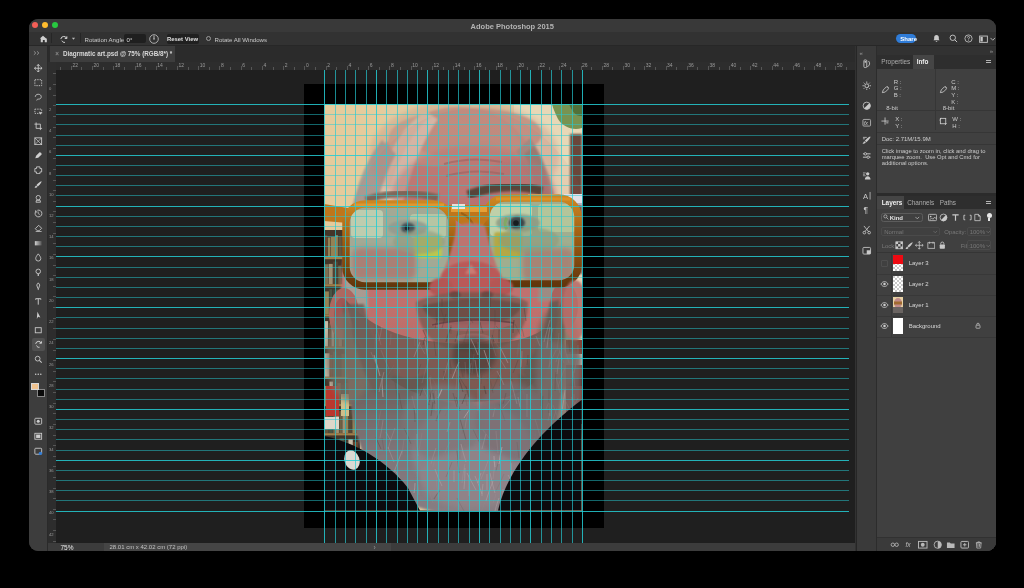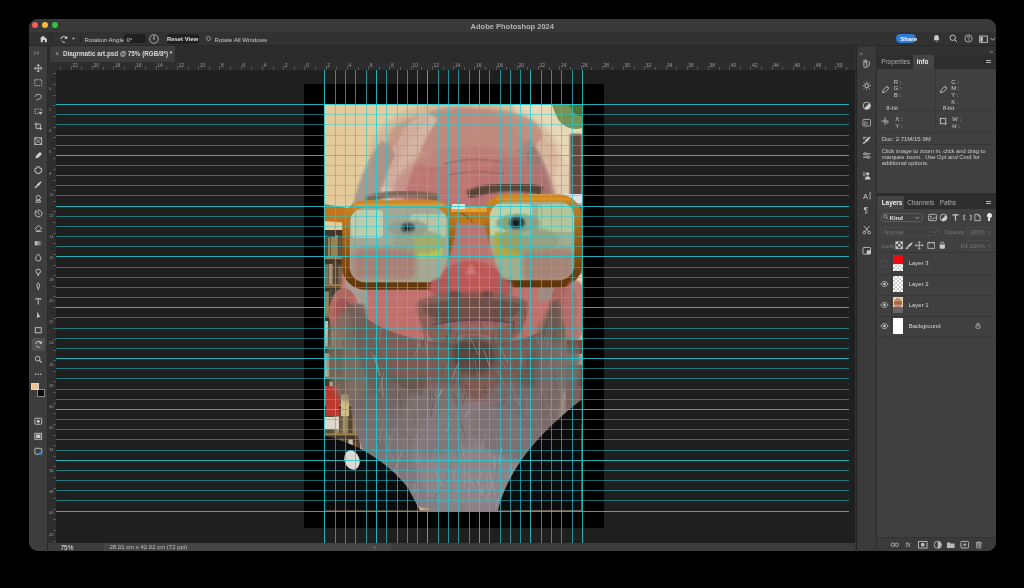--- a/index.html
+++ b/index.html
@@ -26,21 +26,21 @@
 .pbody{position:absolute;left:0;width:100%;background:#404040;}
 .lbl{position:absolute;font-size:6px;color:#ccc;}
 .dim{color:#787878;}
 svg{display:block;}
 </style></head><body>
 <div id="win">
     <div id="titlebar"></div>
     <div class="tl" style="left:3.5px;background:#f35f57;"></div>
     <div class="tl" style="left:13.5px;background:#febc2e;"></div>
     <div class="tl" style="left:23.5px;background:#28c840;"></div>
-    <div id="title">Adobe Photoshop 2024</div>
+    <div id="title">Adobe Photoshop 2015</div>
     <div id="optbar"></div>
     <svg style="position:absolute;left:10.0px;top:16.2px;opacity:1.0;" width="8" height="8" viewBox="0 0 10 10">
       <path d="M5 1L1 4.5h1.2V9h2.6V6.2h2.4V9h2.6V4.5H9z" fill="#cfcfcf"></path>
     </svg>
     <div class="abs" style="left:22.5px;top:14px;width:1px;height:10px;background:#262626;"></div>
     <svg style="position:absolute;left:30.5px;top:15.5px;opacity:1.0;" width="9" height="9" viewBox="0 0 10 10">
       <path d="M2 4.5a3.4 3.4 0 016.5-.8M8.7 1.5v2.3H6.4" stroke="#e8e8e8" stroke-width="1" fill="none"></path>
       <path d="M3.2 6.3c.6 1.4 2 2.2 3.4 1.9" stroke="#e8e8e8" stroke-width="1" fill="none"></path>
     </svg>
     <svg style="position:absolute;left:42.5px;top:18.0px;opacity:1.0;" width="5" height="4" viewBox="0 0 6 5">

